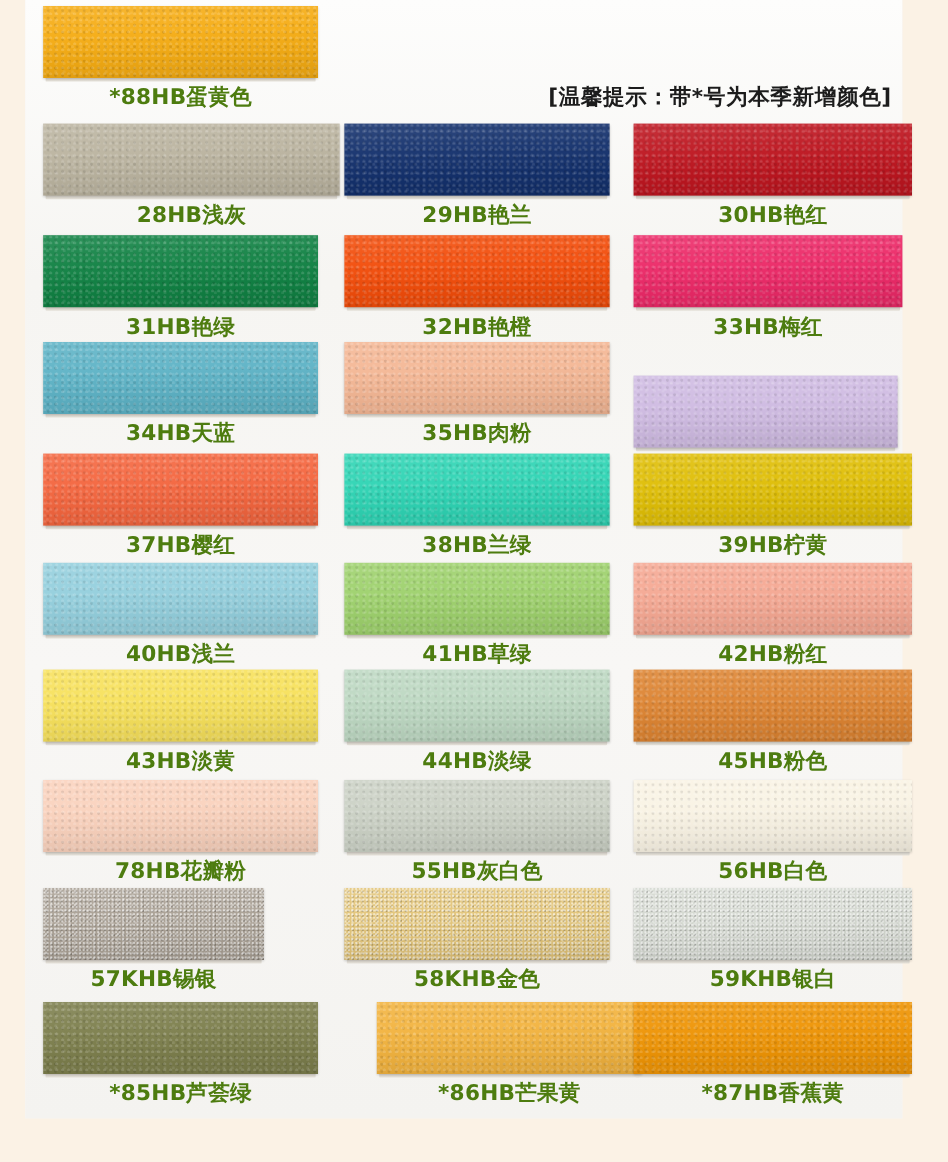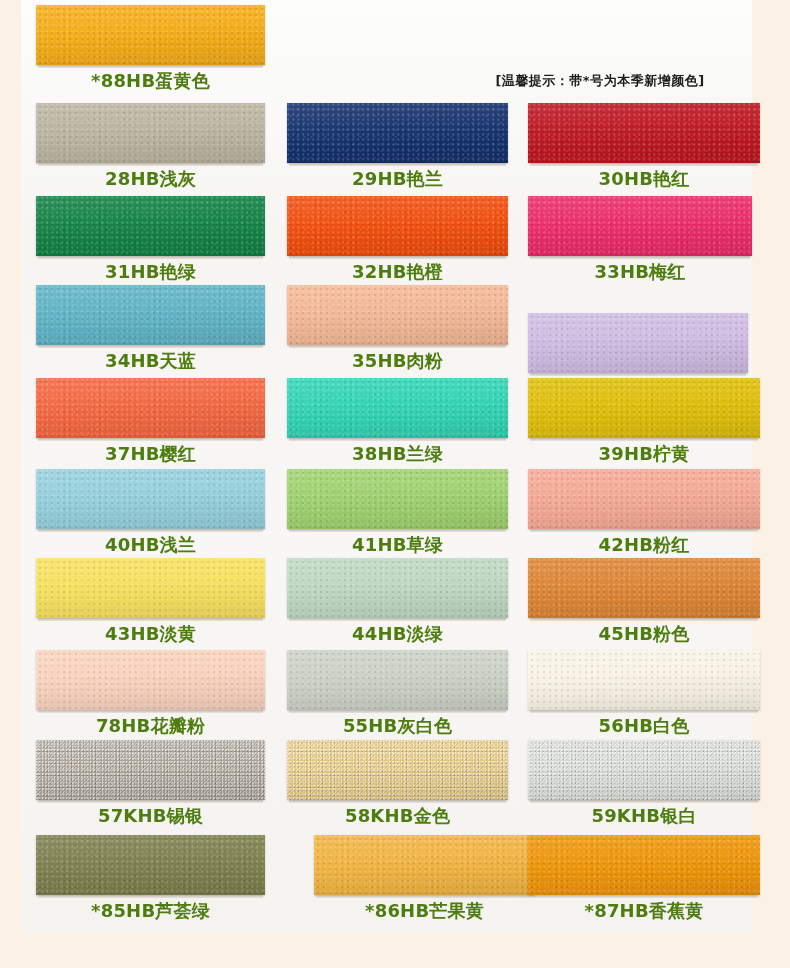--- a/index.html
+++ b/index.html
@@ -45,21 +45,21 @@
   #notice {
     position: absolute;
     left: 430px;
     top: 66px;
     width: 340px;
     height: 30px;
     display: flex;
     align-items: center;
     justify-content: center;
     font-family: "DejaVu Sans", "Liberation Sans", sans-serif;
-    font-size: 13px;
+    font-size: 18px;
     font-weight: 700;
     color: #1c1c1c;
     letter-spacing: 0.5px;
     white-space: nowrap;
     z-index: 6;
   }
 
   
   #grid {
     position: absolute;
@@ -161,21 +161,21 @@
   <div id="notice">[温馨提示：带*号为本季新增颜色]</div>
 
   <div id="grid">
       <div class="cell col1" style="left: 36px; top: 5px; width: 229px;">
         <div class="swatch-wrap">
           <div class="backing"></div>
           <div class="chip" title="*88HB蛋黄色" style="background-color: rgb(245, 172, 20);"></div>
         </div>
         <div class="label">*88HB蛋黄色</div>
       </div>
-      <div class="cell col1" style="left: 36px; top: 103px; width: 229px; text-decoration: underline;">
+      <div class="cell col1" style="left: 36px; top: 103px; width: 247px; text-decoration: underline;">
         <div class="swatch-wrap">
           <div class="backing"></div>
           <div class="chip" title="28HB浅灰" style="background-color: rgb(187, 180, 160);"></div>
         </div>
         <div class="label">28HB浅灰</div>
       </div>
       <div class="cell col2" style="left: 287px; top: 103px; width: 221px;">
         <div class="swatch-wrap">
           <div class="backing"></div>
           <div class="chip" title="29HB艳兰" style="background-color: rgb(20, 49, 109);"></div>
@@ -308,21 +308,21 @@
         </div>
         <div class="label">55HB灰白色</div>
       </div>
       <div class="cell col3" style="left: 528px; top: 650px; width: 232px;">
         <div class="swatch-wrap">
           <div class="backing"></div>
           <div class="chip" title="56HB白色" style="background-color: rgb(249, 243, 228);"></div>
         </div>
         <div class="label">56HB白色</div>
       </div>
-      <div class="cell col1" style="left: 36px; top: 740px; width: 229px;">
+      <div class="cell col1" style="left: 36px; top: 740px; width: 184px;">
         <div class="swatch-wrap">
           <div class="backing"></div>
           <div class="chip metallic" title="57KHB锡银" style="background-color: rgb(169, 160, 148);"></div>
         </div>
         <div class="label">57KHB锡银</div>
       </div>
       <div class="cell col2" style="left: 287px; top: 740px; width: 221px;">
         <div class="swatch-wrap">
           <div class="backing"></div>
           <div class="chip metallic" title="58KHB金色" style="background-color: rgb(226, 196, 120);"></div>

